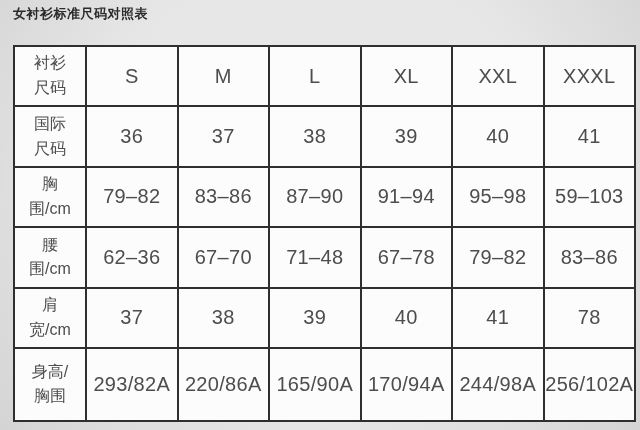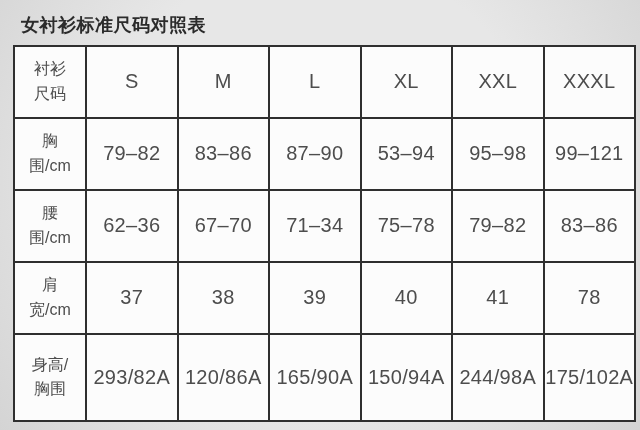--- a/index.html
+++ b/index.html
@@ -11,22 +11,22 @@
     position: relative;
     width: 640px;
     height: 430px;
     background: radial-gradient(circle at 50% 42%, #e7e7e7 55%, var(--page-background, #d4d4d4) 100%);
     overflow: hidden;
   }
   .title {
     position: absolute;
     left: 13px;
     top: 5px;
-    margin: 8px;
-    font-size: 18px;
+    margin: 0;
+    font-size: 13px;
     font-weight: 600;
     letter-spacing: 0.5px;
     color: var(--title-text, #2b2b2b);
   }
   table.size-table {
     position: absolute;
     left: 13px;
     top: 45px;
     width: 623px;
     height: 377px;
@@ -72,54 +72,64 @@
         <th class="label-cell">衬衫
 尺码</th>
         <td class="data-cell">S</td>
         <td class="data-cell">M</td>
         <td class="data-cell">L</td>
         <td class="data-cell">XL</td>
         <td class="data-cell">XXL</td>
         <td class="data-cell">XXXL</td>
       </tr>
       <tr class="row">
+        <th class="label-cell">国际
+尺码</th>
+        <td class="data-cell">36</td>
+        <td class="data-cell">37</td>
+        <td class="data-cell">38</td>
+        <td class="data-cell">39</td>
+        <td class="data-cell">40</td>
+        <td class="data-cell">41</td>
+      </tr>
+      <tr class="row">
         <th class="label-cell">胸
 围/cm</th>
         <td class="data-cell">79–82</td>
         <td class="data-cell">83–86</td>
         <td class="data-cell">87–90</td>
-        <td class="data-cell">53–94</td>
+        <td class="data-cell">91–94</td>
         <td class="data-cell">95–98</td>
-        <td class="data-cell">99–121</td>
+        <td class="data-cell">59–103</td>
       </tr>
       <tr class="row">
         <th class="label-cell">腰
 围/cm</th>
         <td class="data-cell">62–36</td>
         <td class="data-cell">67–70</td>
-        <td class="data-cell">71–34</td>
-        <td class="data-cell">75–78</td>
+        <td class="data-cell">71–48</td>
+        <td class="data-cell">67–78</td>
         <td class="data-cell">79–82</td>
         <td class="data-cell">83–86</td>
       </tr>
       <tr class="row">
         <th class="label-cell">肩
 宽/cm</th>
         <td class="data-cell">37</td>
         <td class="data-cell">38</td>
         <td class="data-cell">39</td>
         <td class="data-cell">40</td>
         <td class="data-cell">41</td>
         <td class="data-cell">78</td>
       </tr>
       <tr class="row row-last">
         <th class="label-cell">身高/
 胸围</th>
         <td class="data-cell">293/82A</td>
-        <td class="data-cell">120/86A</td>
+        <td class="data-cell">220/86A</td>
         <td class="data-cell">165/90A</td>
-        <td class="data-cell">150/94A</td>
+        <td class="data-cell">170/94A</td>
         <td class="data-cell">244/98A</td>
-        <td class="data-cell">175/102A</td>
+        <td class="data-cell">256/102A</td>
       </tr>
     </tbody>
   </table>
 </div>
 
 </body></html>

